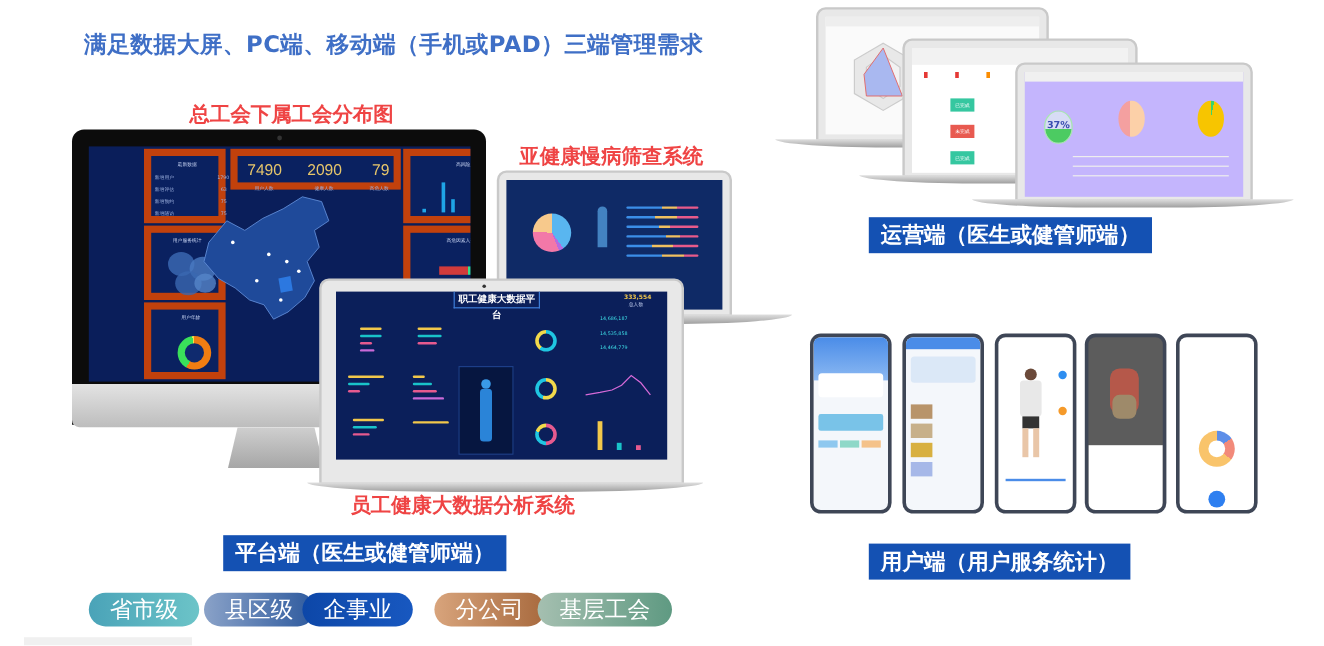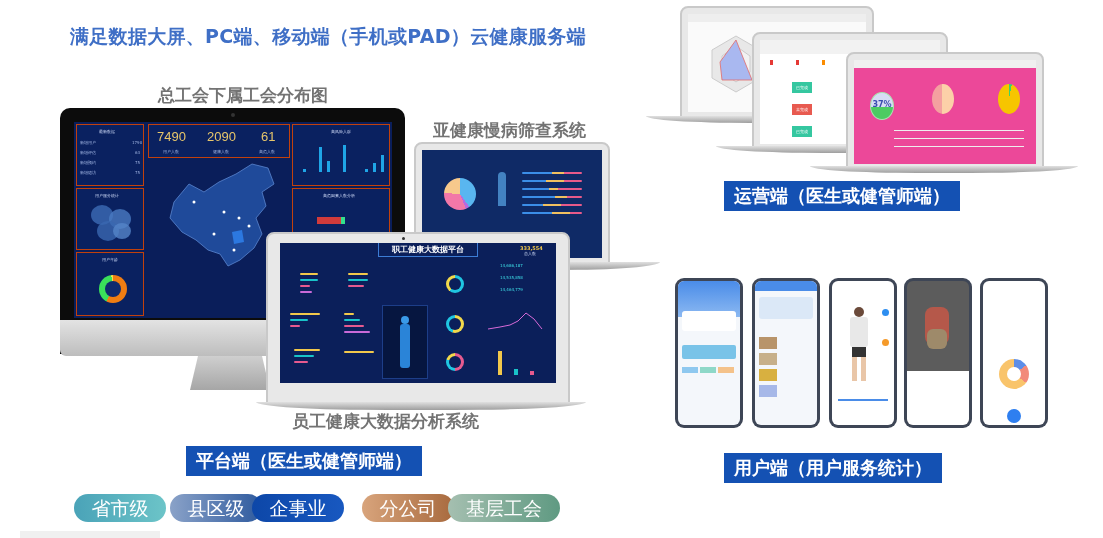--- a/index.html
+++ b/index.html
@@ -1,27 +1,27 @@
 <!DOCTYPE html>
 <html><head>
 <meta charset="utf-8">
 <style>
   * { box-sizing: border-box; margin: 0; padding: 0; }
   body { width: 1103px; height: 538px; background: #ffffff; font-family: "DejaVu Sans", "Liberation Sans", sans-serif; position: relative; overflow: hidden; }
   .abs { position: absolute; }
   .headline { left: 70px; top: 24px; font-size: 19px; font-weight: bold; color: #3f6fc6; letter-spacing: 0.3px; }
-  .caption { font-weight: bold; color: #737373; font-size: 17px; }
+  .caption { font-weight: bold; color: #ef4444; font-size: 17px; }
   .band { background: #1451b3; color: #fff; font-weight: bold; font-size: 18px; padding: 3px 10px; white-space: nowrap; }
 
   
   .imac-body { left: 60px; top: 108px; width: 345px; height: 246px; background: #0c0c0c; border-radius: 10px 10px 0 0; }
   .imac-screen { left: 74px; top: 122px; width: 318px; height: 196px; background: #0a1e5a; overflow: hidden; }
   .imac-chin { left: 60px; top: 320px; width: 345px; height: 36px; background: linear-gradient(#e3e3e3, #bdbdbd); border-radius: 0 0 6px 6px; }
   .imac-stand { left: 190px; top: 356px; width: 80px; height: 34px; background: linear-gradient(#cfcfcf, #a6a6a6); clip-path: polygon(10% 0, 90% 0, 100% 100%, 0 100%); }
-  .panel { position: absolute; border: 1px solid #c2410c; background: rgba(10,35,100,0.6); }
+  .panel { position: absolute; border: 6px solid #c2410c; background: rgba(10,35,100,0.6); margin-left: 44px; }
   .kpi { position: absolute; color: #e7c66b; font-size: 13px; font-family: "Liberation Sans", sans-serif; }
   .kpi-label { position: absolute; color: #9fb3e0; font-size: 4px; }
   .tiny { color: #9fb3e0; font-size: 4px; position: absolute; }
 
   
   .lap-lid { position: absolute; background: #e8e8e8; border: 2px solid #c9c9c9; border-radius: 8px 8px 0 0; }
   .lap-screen { position: absolute; overflow: hidden; }
   .lap-base { position: absolute; background: linear-gradient(#e0e0e0, #9e9e9e); border-radius: 0 0 40% 40% / 0 0 100% 100%; }
   .bar { position: absolute; height: 2px; border-radius: 1px; }
   .donut { position: absolute; border-radius: 50%; }
@@ -29,21 +29,21 @@
   
   .phone { position: absolute; top: 278px; width: 68px; height: 150px; background: #3e4656; border-radius: 9px; padding: 3px; }
   .phone-screen { width: 100%; height: 100%; background: #f4f7fb; border-radius: 6px; overflow: hidden; position: relative; }
 
   
   .pill { position: absolute; top: 494px; height: 28px; border-radius: 14px; color: #fff; font-size: 19px; text-align: center; line-height: 28px; }
 </style>
 </head>
 <body>
 
-<div class="abs headline">满足数据大屏、PC端、移动端（手机或PAD）云健康服务端</div>
+<div class="abs headline">满足数据大屏、PC端、移动端（手机或PAD）三端管理需求</div>
 
 <div class="abs caption" style="left:158px; top:84px;">总工会下属工会分布图</div>
 
 <div>
   <div class="abs imac-body"></div>
   <div class="abs" style="left:231px; top:113px; width:4px; height:4px; border-radius:50%; background:#333;"></div>
   <div class="abs imac-screen">
 
     <div class="panel" style="left:2px; top:2px; width:68px; height:62px;">
       <div class="tiny" style="left:22px; top:4px; color:#cbd7f5;">最新数据</div>
@@ -70,21 +70,21 @@
       <div class="donut" style="left:22px; top:22px; width:28px; height:28px; background:conic-gradient(#f07d12 0 58%, #3ae05a 58% 98%, #f5e04a 98% 100%);">
         <div class="abs" style="left:6px; top:6px; width:16px; height:16px; border-radius:50%; background:#0f2a6e;"></div>
       </div>
     </div>
 
     <div class="panel" style="left:74px; top:2px; width:142px; height:34px;">
       <div class="kpi" style="left:8px; top:4px;">7490</div>
       <div class="kpi-label" style="left:14px; top:24px;">用户人数</div>
       <div class="kpi" style="left:58px; top:4px;">2090</div>
       <div class="kpi-label" style="left:64px; top:24px;">健康人数</div>
-      <div class="kpi" style="left:112px; top:4px;">61</div>
+      <div class="kpi" style="left:112px; top:4px;">79</div>
       <div class="kpi-label" style="left:110px; top:24px;">高危人数</div>
     </div>
 
     <svg class="abs" style="left:90px; top:40px;" width="120" height="110" viewBox="0 0 120 110">
       <path d="M10 40 L25 22 L40 30 L55 20 L72 12 L88 2 L104 6 L110 22 L98 30 L102 44 L92 56 L98 72 L90 86 L76 98 L64 104 L56 92 L44 88 L32 78 L18 70 L6 56 Z" fill="#1f4a9a" stroke="#5b86d1" stroke-width="0.8"></path>
       <path d="M68 70 L78 68 L80 80 L70 82 Z" fill="#2c78e0"></path>
       <circle cx="30" cy="40" r="1.5" fill="#fff"></circle>
         <circle cx="60" cy="50" r="1.5" fill="#fff"></circle>
       <circle cx="75" cy="56" r="1.5" fill="#fff"></circle>
         <circle cx="85" cy="64" r="1.5" fill="#fff"></circle>
@@ -125,21 +125,21 @@
     <div class="bar" style="left:100px; top:62px; width:60px; background:linear-gradient(90deg,#3b8ee8 50%,#f0c060 50% 80%,#e85a8a 80%);"></div>
     <div class="abs" style="left:76px; top:22px; width:8px; height:34px; background:#5aa8e8; border-radius:4px 4px 0 0; opacity:0.7;"></div>
   </div>
   <div class="lap-base" style="left:404px; top:262px; width:256px; height:8px;"></div>
 </div>
 
 <div>
   <div class="lap-lid" style="left:266px; top:232px; width:304px; height:172px;"></div>
   <div class="abs" style="left:402px; top:237px; width:3px; height:3px; border-radius:50%; background:#333;"></div>
   <div class="lap-screen" style="left:280px; top:243px; width:276px; height:140px; background:#0b1f5a;">
-    <div class="abs" style="left:98px; top:0; width:100px; height:14px; border:1px solid #3c7cd6; border-top:none; color:#fff; font-size:8px; font-weight:bold; text-align:center; line-height:13px;">职工健康大数据平台</div>
+    <div class="abs" style="left:98px; top:0; width:72px; height:14px; border:1px solid #3c7cd6; border-top:none; color:#fff; font-size:8px; font-weight:bold; text-align:center; line-height:13px;">职工健康大数据平台</div>
     <div class="abs" style="left:240px; top:2px; color:#f2c84b; font-size:5px; font-weight:bold;">333,554</div>
     <div class="abs" style="left:244px; top:8px; color:#cbd7f5; font-size:4px;">总人数</div>
 
     <div class="bar" style="left:20px; top:30px; width:18px; background:#f2c84b;"></div>
     <div class="bar" style="left:20px; top:36px; width:18px; background:#19c3c9;"></div>
     <div class="bar" style="left:20px; top:42px; width:10px; background:#e65a8f;"></div>
     <div class="bar" style="left:20px; top:48px; width:12px; background:#c96ad8;"></div>
     <div class="bar" style="left:10px; top:70px; width:30px; background:#f2c84b;"></div>
     <div class="bar" style="left:10px; top:76px; width:18px; background:#19c3c9;"></div>
     <div class="bar" style="left:10px; top:82px; width:10px; background:#e65a8f;"></div>
@@ -215,21 +215,21 @@
     <div class="abs" style="left:62px; top:20px; width:3px; height:5px; background:#fb8c00;"></div>
     <div class="abs" style="left:32px; top:42px; width:20px; height:11px; background:#35c7a0; color:#fff; font-size:4px; text-align:center; line-height:11px;">已完成</div>
     <div class="abs" style="left:32px; top:64px; width:20px; height:11px; background:#e85a50; color:#fff; font-size:4px; text-align:center; line-height:11px;">未完成</div>
     <div class="abs" style="left:32px; top:86px; width:20px; height:11px; background:#35c7a0; color:#fff; font-size:4px; text-align:center; line-height:11px;">已完成</div>
   </div>
   <div class="lap-base" style="left:716px; top:146px; width:268px; height:7px;"></div>
 </div>
 
 <div>
   <div class="lap-lid" style="left:846px; top:52px; width:198px; height:116px;"></div>
-  <div class="lap-screen" style="left:854px; top:60px; width:182px; height:104px; background:#ec4899;">
+  <div class="lap-screen" style="left:854px; top:60px; width:182px; height:104px; background:#c4b5fd;">
     <div class="abs" style="left:0; top:0; width:100%; height:8px; background:#f0f0f0;"></div>
     <div class="donut" style="left:16px; top:32px; width:24px; height:28px; background:linear-gradient(#d7dcf5 55%, #4ccb62 55%); border:1px solid #a8e6b0; border-radius:50%; color:#3a4db0; font-size:8px; font-weight:bold; text-align:center; line-height:24px;">37%</div>
     <div class="donut" style="left:78px; top:24px; width:22px; height:30px; background:linear-gradient(90deg,#f4a0a0 45%, #fcd0a8 45%);"></div>
     <div class="donut" style="left:144px; top:24px; width:22px; height:30px; background:conic-gradient(#3ad46b 0 3%, #f7c500 3% 100%);"></div>
     <div class="abs" style="left:40px; top:70px; width:130px; height:1px; background:#eee;"></div>
     <div class="abs" style="left:40px; top:78px; width:130px; height:1px; background:#eee;"></div>
     <div class="abs" style="left:40px; top:86px; width:130px; height:1px; background:#eee;"></div>
   </div>
   <div class="lap-base" style="left:810px; top:166px; width:268px; height:7px;"></div>
 </div>

